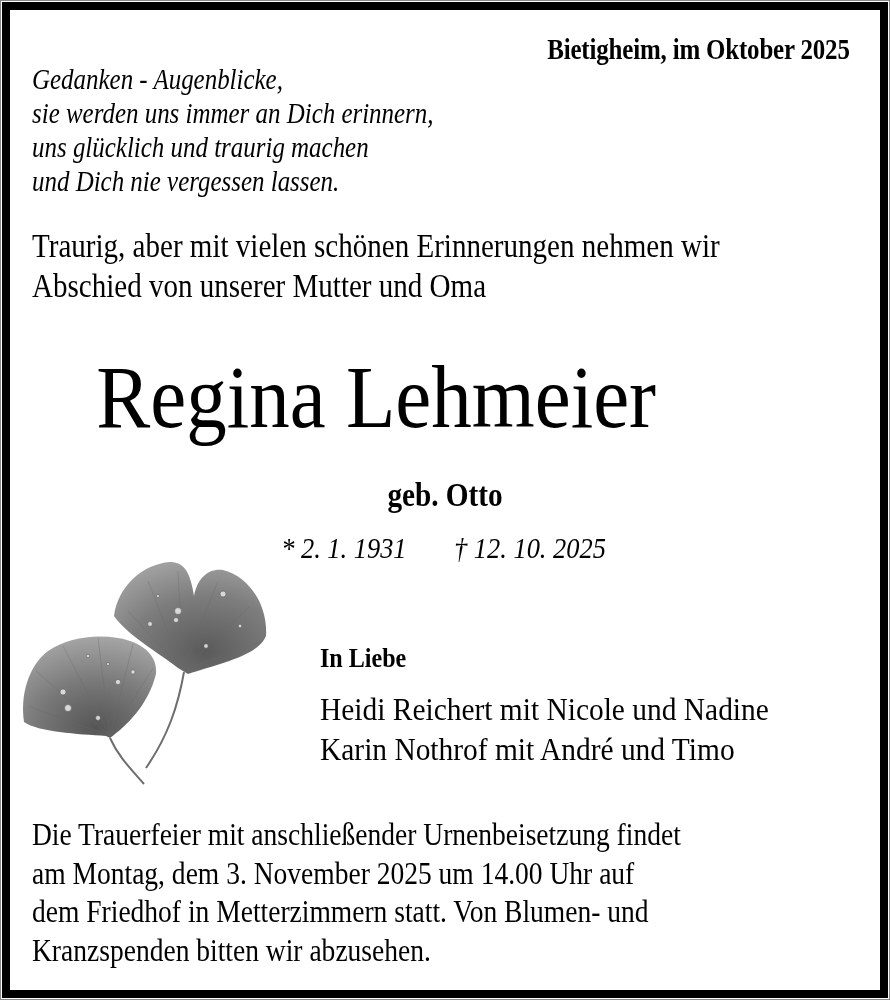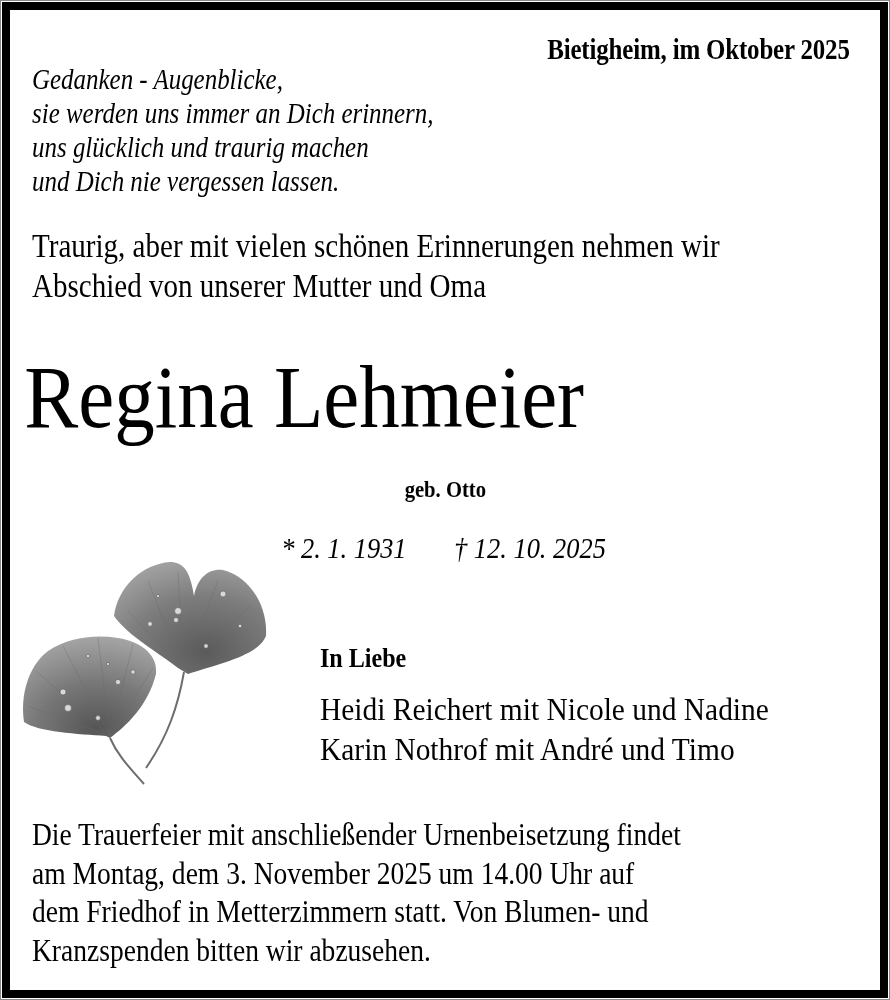--- a/index.html
+++ b/index.html
@@ -60,33 +60,33 @@
       line-height: 40px;
       transform: scaleX(0.88);
       transform-origin: left top;
     }
     .intro div { white-space: nowrap; }
 
     .name {
       left: 0;
       width: 752px;
       top: 348px;
-      text-align: left;
+      text-align: center;
       font-size: 88px;
       line-height: 100px;
     }
     .name span {
       display: inline-block;
       transform: scaleX(0.92);
     }
     .maiden {
       left: 0; width: 890px;
       top: 476px;
       text-align: center;
-      font-size: 24px;
+      font-size: 34px;
       font-weight: bold;
     }
     .maiden span { display: inline-block; transform: scaleX(0.86); }
 
     .dates {
       left: 0; width: 890px;
       top: 531px;
       text-align: center;
       font-size: 30px;
       font-style: italic;

